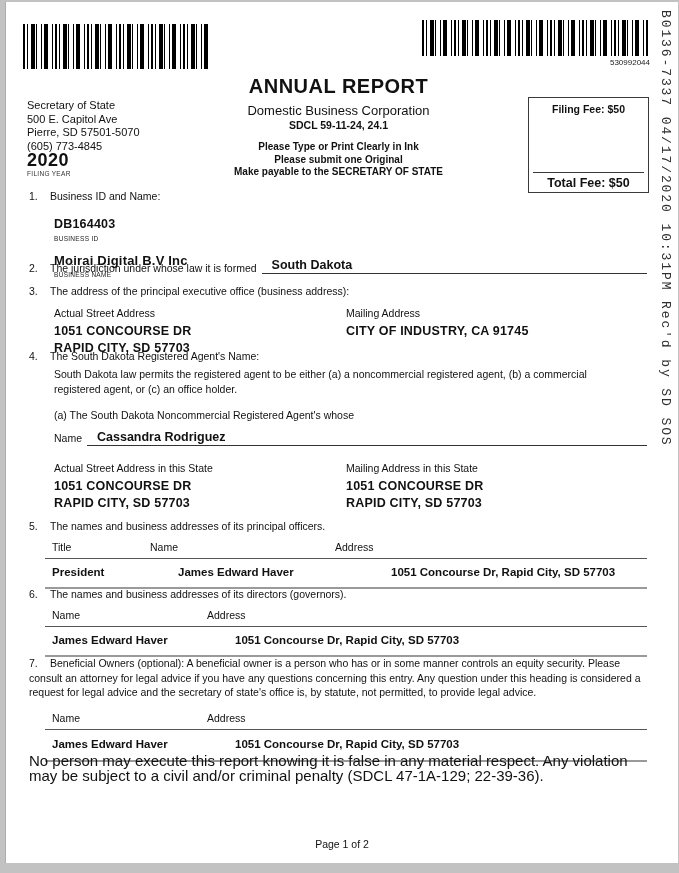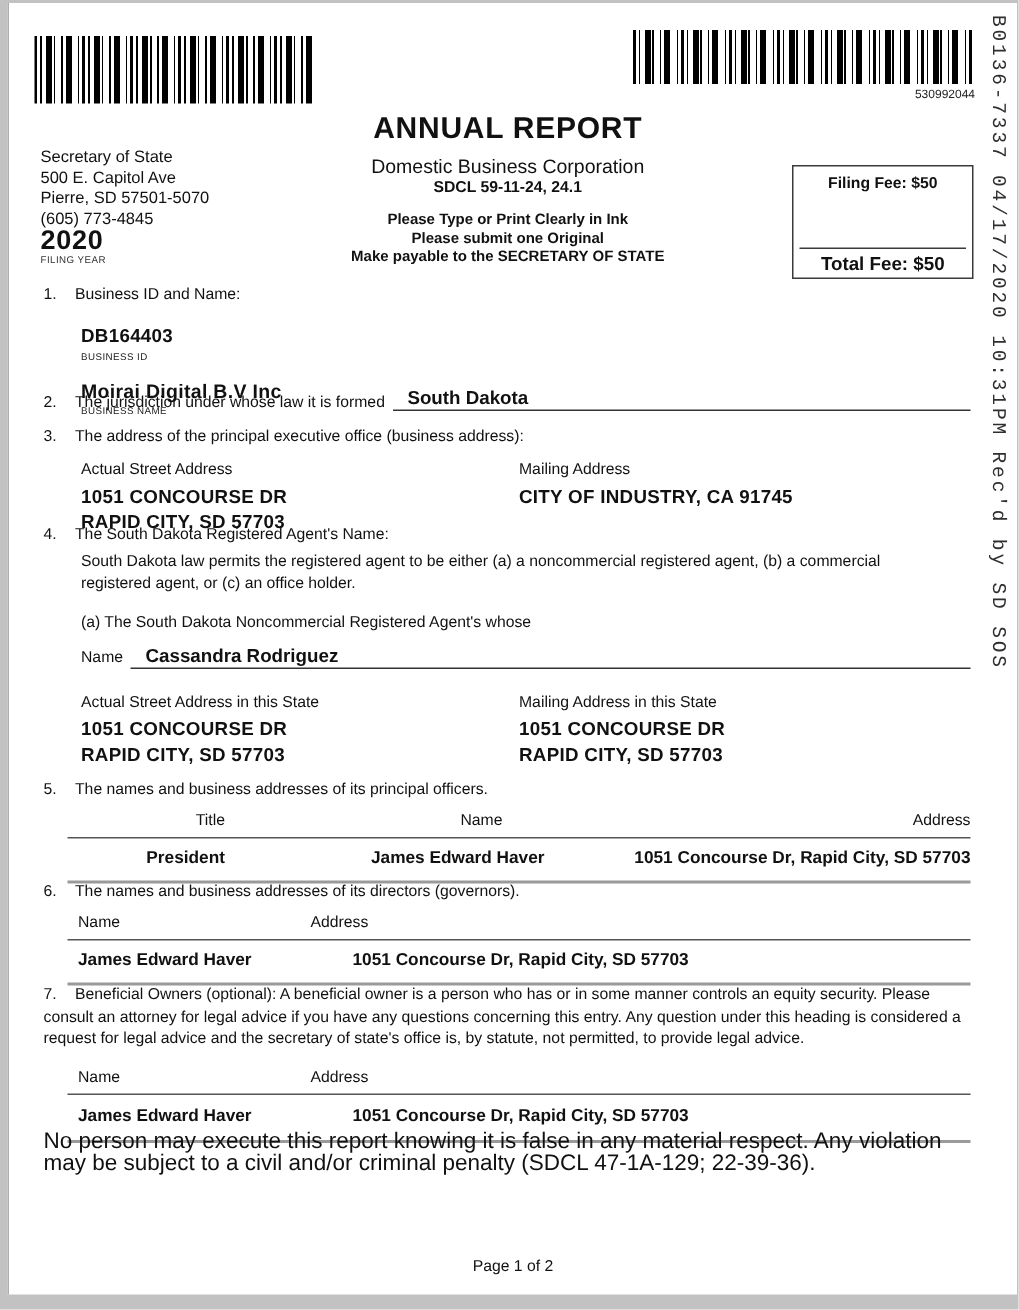--- a/index.html
+++ b/index.html
@@ -32,21 +32,21 @@
   }
   .title-block{position:absolute;left:175px;top:73px;width:315px;text-align:center;}
   .report-title{font-size:20px;font-weight:bold;letter-spacing:.5px;}
   .report-subtitle{font-size:13px;margin-top:5px;}
   .statute{font-size:10.5px;font-weight:bold;margin-top:1px;}
   .instructions{position:absolute;left:175px;top:139px;width:315px;text-align:center;
     font-size:10px;font-weight:bold;line-height:12.5px;}
   .sos-block{position:absolute;left:21px;top:97px;font-size:11px;line-height:13.5px;}
   .filing-year{position:absolute;left:21px;top:148px;font-size:18px;font-weight:bold;letter-spacing:.5px;}
   .filing-year-label{position:absolute;left:21px;top:168px;font-size:6.5px;color:#333;letter-spacing:.3px;}
-  .fee-box{position:absolute;left:522px;top:108px;width:121px;height:76px;
+  .fee-box{position:absolute;left:522px;top:95px;width:121px;height:96px;
     border:1.5px solid #3a3a3a;box-sizing:border-box;}
   .filing-fee{font-size:10.5px;font-weight:bold;text-align:center;margin-top:5px;}
   .total-fee{position:absolute;left:4px;right:4px;bottom:2px;border-top:1px solid #3a3a3a;
     font-size:12.5px;font-weight:bold;text-align:center;padding-top:3px;}
   
   .sec{position:absolute;left:23px;width:618px;font-size:10.5px;line-height:13px;}
   .num{display:inline-block;width:21px;font-size:10.5px;vertical-align:top;}
   .sec-title{display:flex;}
   .sec-title .t{flex:0 0 auto;}
   .indent{margin-left:25px;}
@@ -57,21 +57,21 @@
   .cols2{display:grid;grid-template-columns:292px 1fr;margin-left:25px;}
   .addr-label{font-size:10.5px;margin-bottom:3px;}
   .addr-line{font-size:12.5px;font-weight:bold;line-height:16.5px;letter-spacing:.2px;}
   .note{margin-left:25px;max-width:574px;line-height:14.5px;}
   .name-row{display:flex;margin-left:25px;margin-top:9px;align-items:flex-end;}
   .name-row .lbl{flex:0 0 auto;padding-bottom:1px;}
   
   .tbl{margin-left:16px;width:602px;}
   .tbl-head{display:grid;font-size:10.5px;padding:3px 0 4px 7px;border-bottom:1px solid #555;}
   .tbl-row{display:grid;font-weight:bold;font-size:11.5px;padding:7px 0 8px 7px;border-bottom:2px solid #9a9a9a;gap:28px;}
-  .g3{grid-template-columns:98px 185px 1fr;text-align:right;}
+  .g3{grid-template-columns:98px 185px 1fr;}
   .g2{grid-template-columns:155px 1fr;}
   .legal{position:absolute;left:23px;top:752px;width:618px;font-size:15px;line-height:14.5px;}
   .pagenum{position:absolute;left:0;top:836px;width:672px;text-align:center;font-size:10.5px;}
 </style>
 </head>
 <body>
 
 <div class="page">
 
   <div class="barcode barcode-left"></div>

